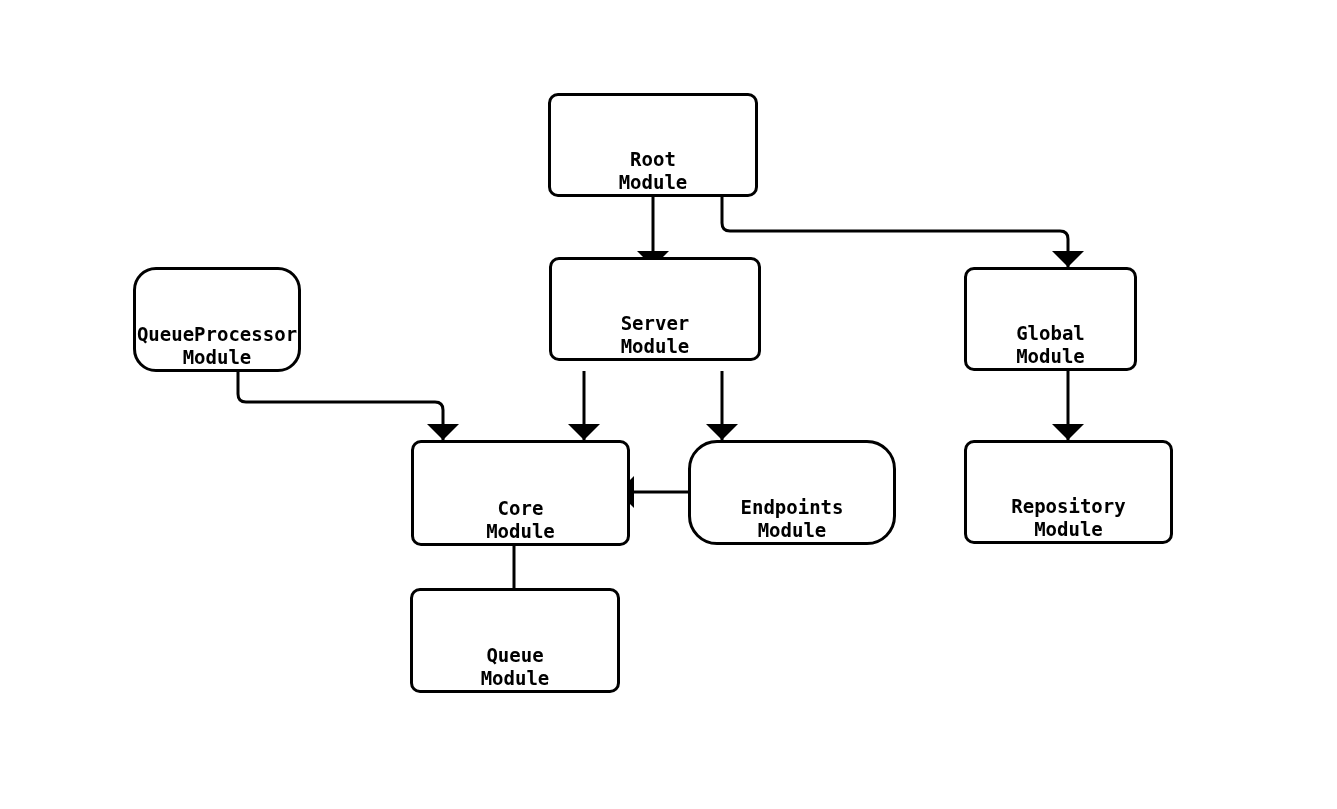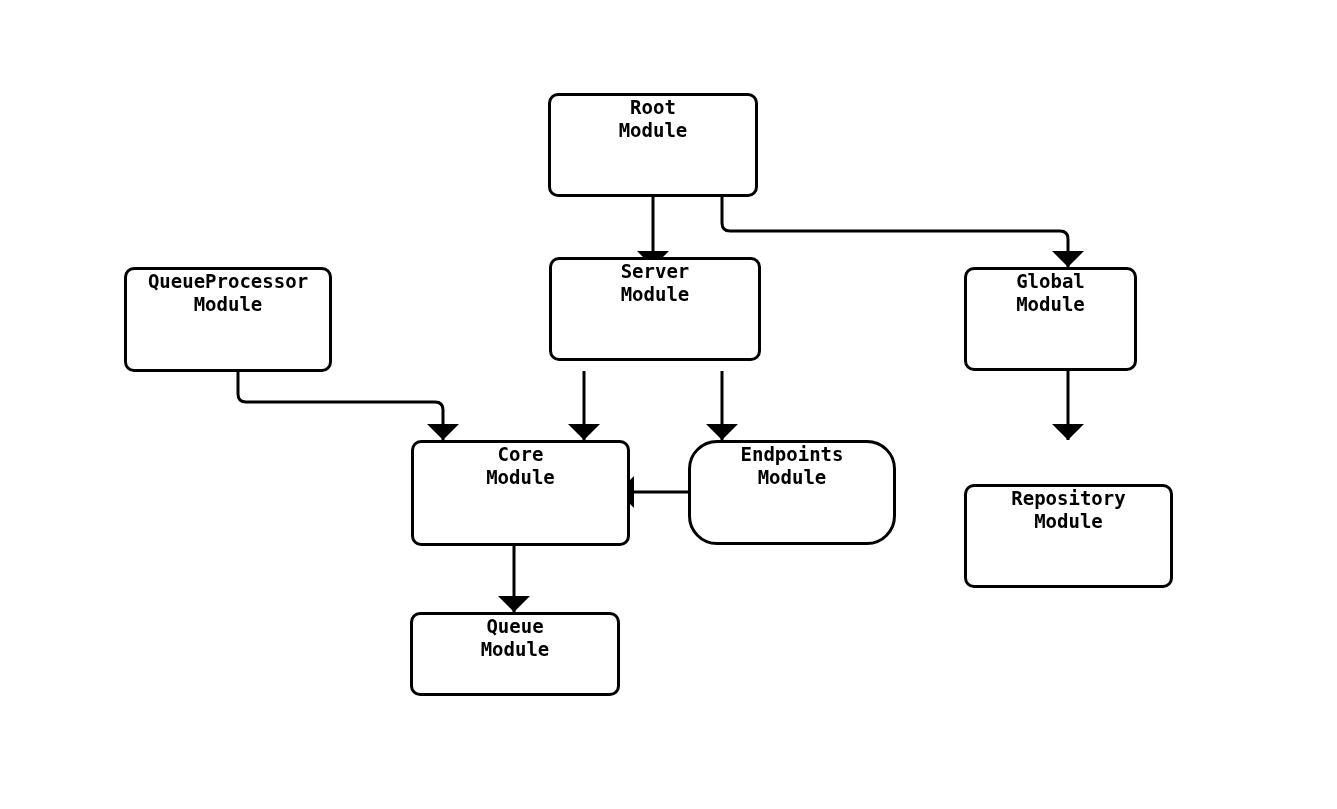--- a/index.html
+++ b/index.html
@@ -31,37 +31,37 @@
     fill: var(--edge-color, #000000);
     stroke: none;
   }
   .node {
     position: absolute;
     box-sizing: border-box;
     background: var(--node-fill, #ffffff);
     border: 3px solid var(--node-border, #000000);
     border-radius: 10px;
     display: flex;
-    align-items: flex-start;
+    align-items: flex-end;
     justify-content: center;
     text-align: center;
     color: var(--text-color, #000000);
     font-weight: bold;
     font-size: 19px;
     line-height: 23px;
     white-space: pre-line;
   }
   .node-root          { left: 548px; top:  93px; width: 210px; height: 104px; }
-  .node-queueprocessor{ left: 124px; top: 267px; width: 208px; height: 105px; }
+  .node-queueprocessor{ left: 133px; top: 267px; width: 168px; height: 105px; border-radius: 23px; }
   .node-server        { left: 549px; top: 257px; width: 212px; height: 104px; }
   .node-global        { left: 964px; top: 267px; width: 173px; height: 104px; }
   .node-core          { left: 411px; top: 440px; width: 219px; height: 106px; }
   .node-endpoints     { left: 688px; top: 440px; width: 208px; height: 105px; border-radius: 29px; }
-  .node-repository    { left: 964px; top: 440px; width: 209px; height: 104px; margin-top: 44px; }
-  .node-queue         { left: 410px; top: 612px; width: 210px; height: 84px; }
+  .node-repository    { left: 964px; top: 440px; width: 209px; height: 104px; }
+  .node-queue         { left: 410px; top: 588px; width: 210px; height: 105px; }
 </style>
 </head>
 <body>
 
 <div class="canvas">
 
   <svg class="edges" viewBox="0 0 1337 809" aria-hidden="true">
     <defs>
       <marker id="arrow" markerUnits="userSpaceOnUse" markerWidth="18" markerHeight="34" refX="16" refY="16" orient="auto">
         <path d="M0,0 L0,32 L16,16 z"></path>

